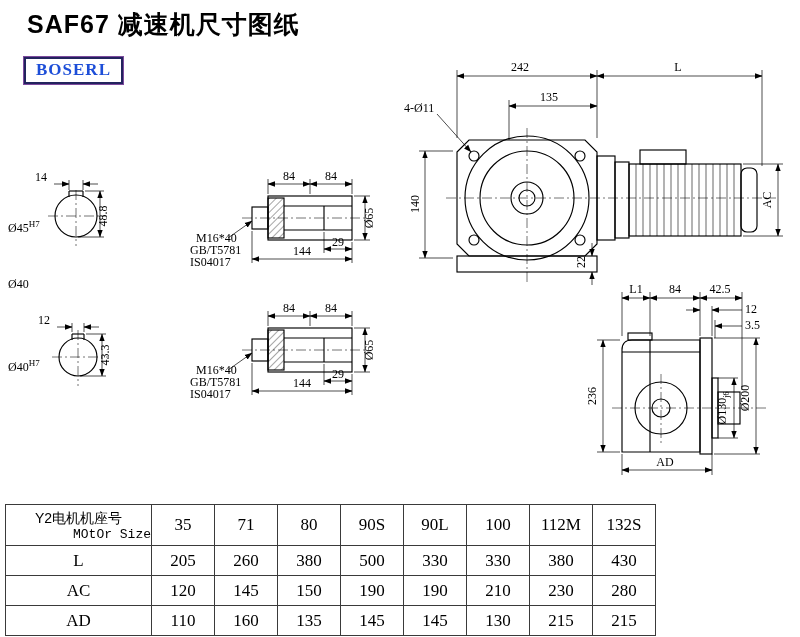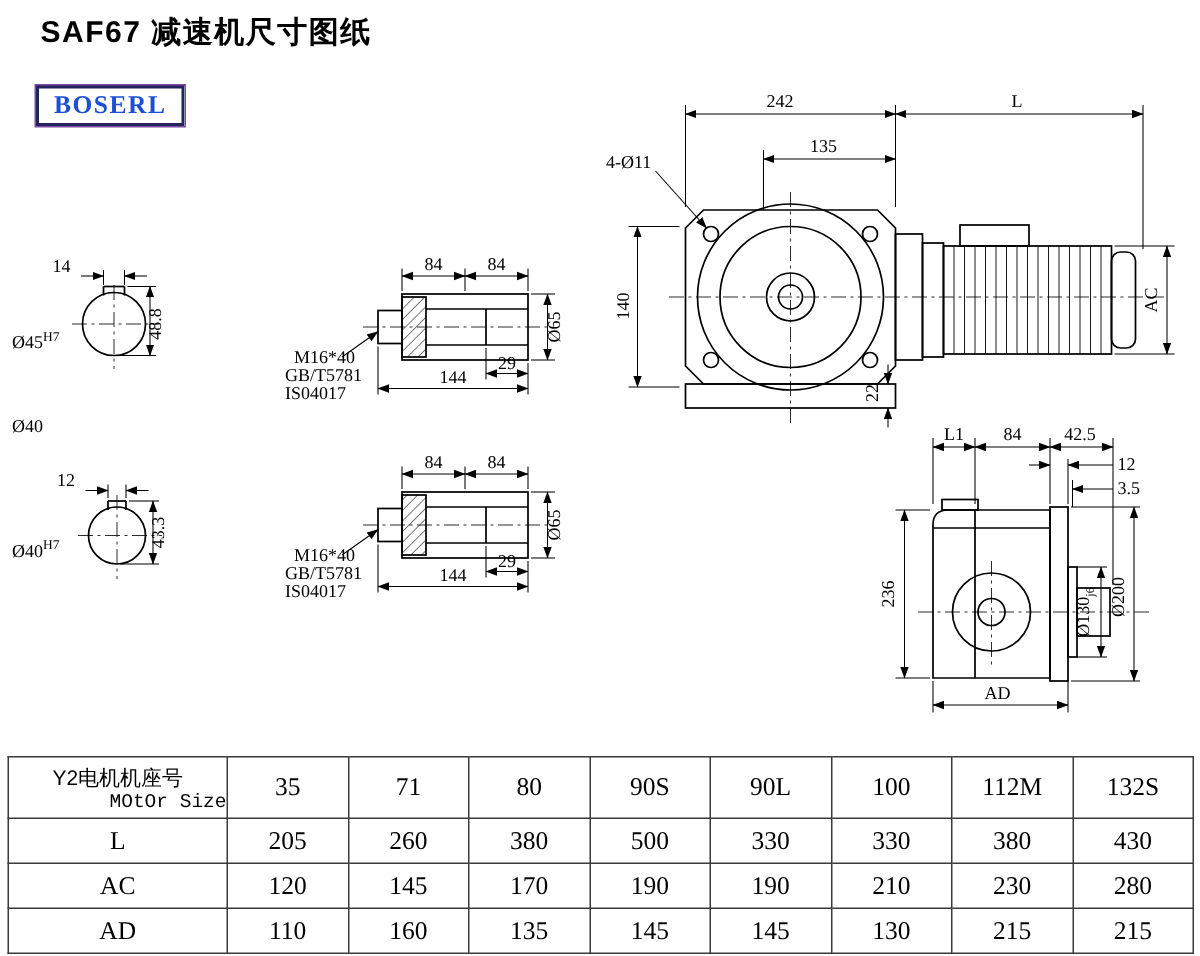--- a/index.html
+++ b/index.html
@@ -1,30 +1,30 @@
 <!DOCTYPE html>
 <html><head>
 <meta charset="utf-8">
 <style>
   * { margin:0; padding:0; box-sizing:border-box; }
   html,body { background:#fff; }
   #root { position:relative; width:800px; height:637px; background:#fff; overflow:hidden;
           font-family:"Liberation Serif", serif; color:#000; }
   #title { position:absolute; left:27px; top:8px; font-family:"Liberation Sans", sans-serif;
-           font-weight:bold; font-size:20px; letter-spacing:1px; white-space:nowrap; }
+           font-weight:bold; font-size:25px; letter-spacing:1px; white-space:nowrap; }
   #logo  { position:absolute; left:24px; top:57px; border:2px solid #23235e;
            box-shadow:0 0 0 1px #7d4a9e; color:#1d4ed8; font-weight:bold; font-size:17px;
            letter-spacing:1px; padding:1px 10px 2px 10px; font-family:"Liberation Serif", serif; }
   svg.drawing { position:absolute; left:0; top:0; }
   svg text { font-family:"Liberation Serif", serif; font-size:12px; fill:#000; stroke:none; }
   .outline line, .outline path, .outline rect, .outline circle { stroke:#000; stroke-width:1.15; fill:none; }
   .fin line { stroke:#000; stroke-width:0.6; }
   .thin line { stroke:#000; stroke-width:0.7; fill:none; }
   .cl line { stroke:#000; stroke-width:0.55; fill:none; stroke-dasharray:10 3 2 3; }
-  #dim-table { position:absolute; left:5px; top:504px; width:791px; border-collapse:collapse;
+  #dim-table { position:absolute; left:5px; top:504px; width:651px; border-collapse:collapse;
                table-layout:fixed; }
   #dim-table th, #dim-table td { border:1px solid #3a3a3a; text-align:center; vertical-align:middle;
                font-weight:normal; font-size:17px; height:30px; padding:0; }
   #dim-table tr.hdr th { height:41px; }
   .hline1 { font-size:14px; font-family:"Liberation Sans", sans-serif; line-height:18px; }
   .hline2 { font-size:13px; font-family:"Liberation Mono", monospace; line-height:15px;text-align:right; }
 </style>
 </head>
 <body>
 
@@ -313,21 +313,21 @@
       <td>500</td>
       <td>330</td>
       <td>330</td>
       <td>380</td>
       <td>430</td>
     </tr>
     <tr>
       <th>AC</th>
       <td>120</td>
       <td>145</td>
-      <td>170</td>
+      <td>150</td>
       <td>190</td>
       <td>190</td>
       <td>210</td>
       <td>230</td>
       <td>280</td>
     </tr>
     <tr>
       <th>AD</th>
       <td>110</td>
       <td>160</td>

